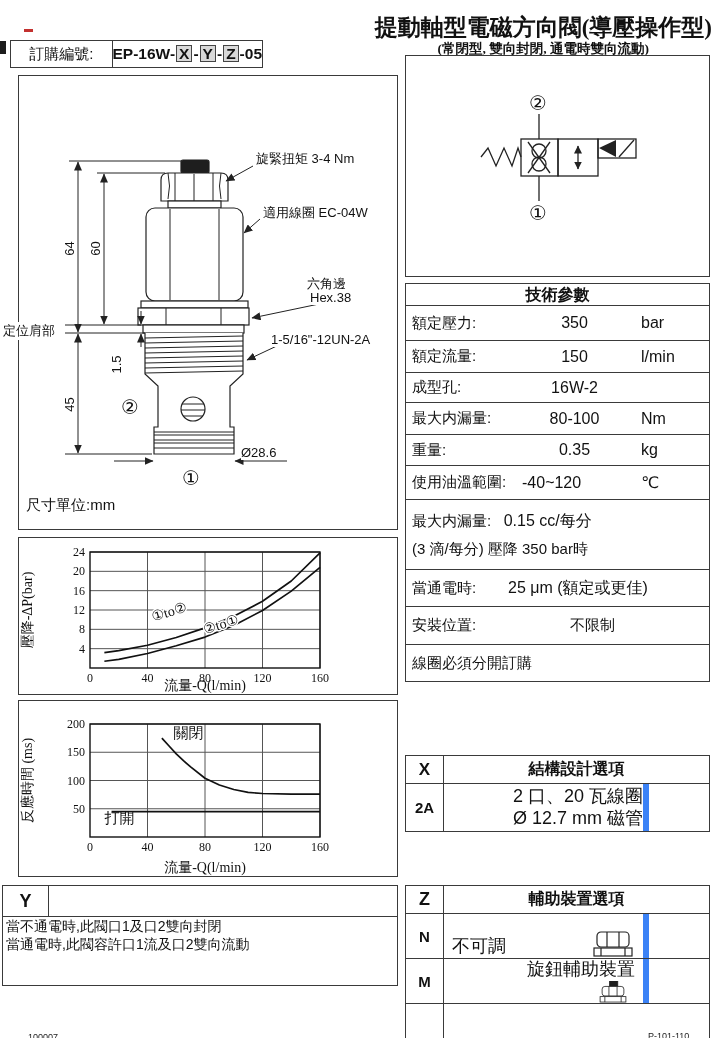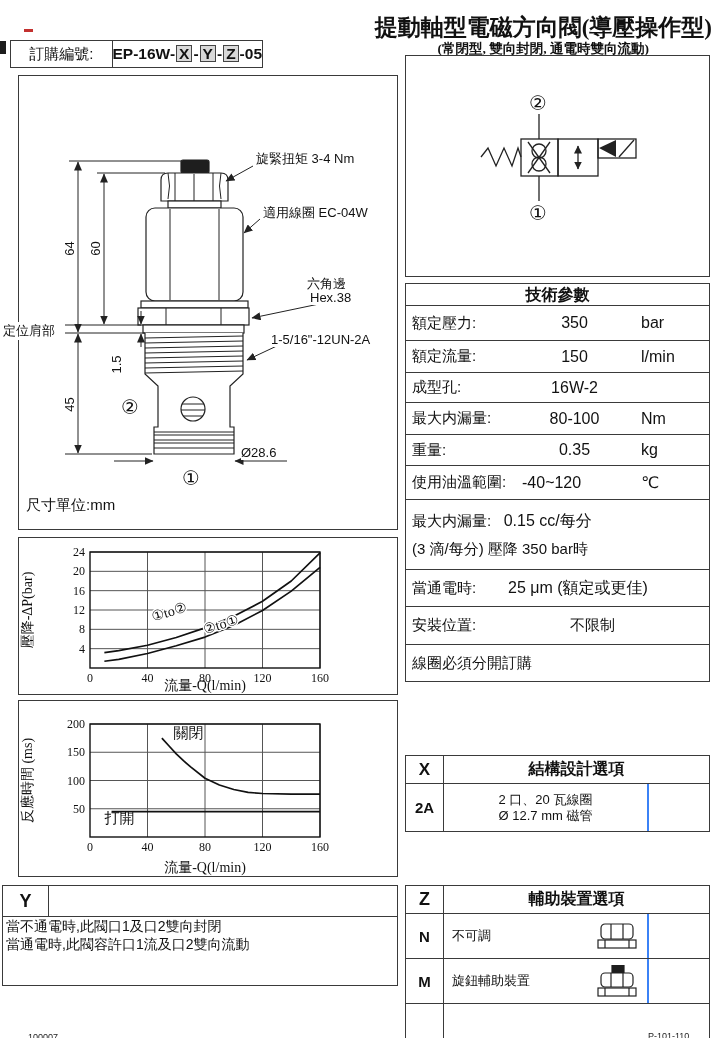--- a/index.html
+++ b/index.html
@@ -39,21 +39,21 @@
   .trow .lab{min-width:96px}
   .trow .val{flex:1;text-align:center;font-size:16px}
   .trow .unit{width:62px;font-size:16px}
   .trow2{border-top:1px solid #3a3a3a;padding:3px 6px;font-size:15px;display:flex;flex-direction:column;justify-content:center}
   
   .opt{position:absolute;border:1px solid #3a3a3a;background:#fff}
   .orow{display:flex;border-top:1px solid #3a3a3a}
   .orow:first-child{border-top:none}
   .okey{border-right:1px solid #3a3a3a;display:flex;align-items:center;justify-content:center;font-weight:bold}
   .ohead{flex:1;display:flex;align-items:center;justify-content:center;font-weight:bold;font-size:16px}
-  .odesc{display:flex;flex-direction:column;align-items:center;justify-content:center;font-size:13px;line-height:1.2;border-right:2px solid #3b82f6}
+  .odesc{display:flex;flex-direction:column;align-items:flex-end;justify-content:center;font-size:18px;line-height:1.2;border-right:6px solid #3b82f6}
   .oempty{}
   .note{border-top:1px solid #3a3a3a;font-size:14px;line-height:1.25;padding:1px 3px}
   
   #reddash{left:24px;top:29px;width:9px;height:3px;background:#c3312f}
   #blob{left:0;top:41px;width:6px;height:13px;background:#1d1d1d}
   .foot{position:absolute;font-size:9px;color:#222;white-space:nowrap}
 </style>
 </head>
 <body>
 
@@ -342,21 +342,21 @@
           <rect x="3" y="18" width="38" height="8"></rect>
           <line x1="10" y1="18" x2="10" y2="26"></line>
             <line x1="34" y1="18" x2="34" y2="26"></line>
         </g>
       </svg>
     </div>
     <div class="oempty" style="flex:1"></div>
   </div>
   <div class="orow" style="height:45px">
     <div class="okey" style="width:38px;font-size:15px">M</div>
-    <div class="odesc" style="width:205px;flex-direction:row;justify-content:space-between;padding:0 8px">
+    <div class="odesc" style="width:205px;flex-direction:column;justify-content:space-between;padding:0 8px">
       <span>旋鈕輔助裝置</span>
       <svg width="44" height="33" viewBox="0 0 44 33">
         <g stroke="#222" stroke-width="1.2" fill="#fff">
           <rect x="17" y="0" width="12" height="8" fill="#1e1e1e" stroke="#1e1e1e"></rect>
           <rect x="6" y="8" width="32" height="14" rx="4"></rect>
           <line x1="16" y1="8" x2="16" y2="22"></line>
             <line x1="28" y1="8" x2="28" y2="22"></line>
           <rect x="3" y="23" width="38" height="8"></rect>
           <line x1="10" y1="23" x2="10" y2="31"></line>
             <line x1="34" y1="23" x2="34" y2="31"></line>

